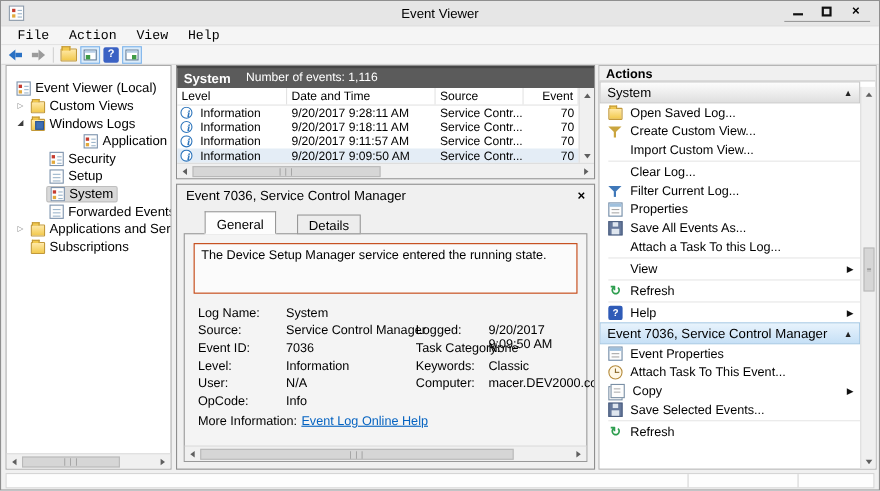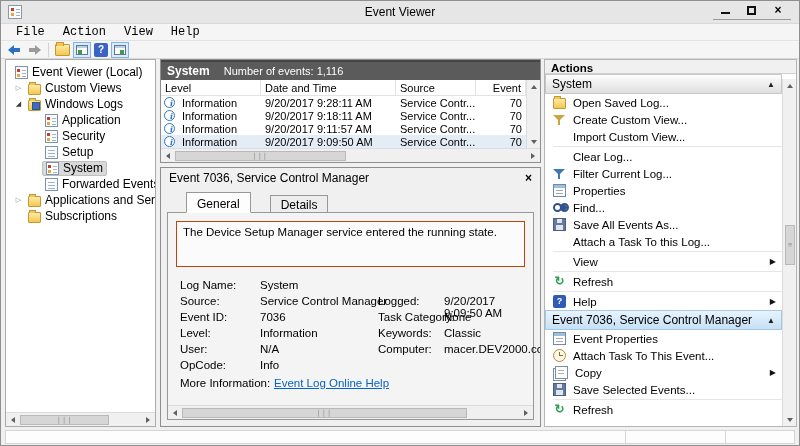--- a/index.html
+++ b/index.html
@@ -161,42 +161,42 @@
     <span class="tb-folder"></span>
     <span class="tb-toggle">
         <span class="tb-win"></span>
       </span>
     <span class="tb-help">?</span>
     <span class="tb-toggle">
         <span class="tb-win tb-win2"></span>
       </span>
   </div>
 
-  <div class="tree" style="padding-top:4px;">
+  <div class="tree" style="padding-top:12px;">
     <div class="t-row" style="padding-left:6px;">
       <span class="t-lblwrap">
           <span class="ico ic-log"></span>
           <span>Event Viewer (Local)</span>
         </span>
     </div>
     <div class="t-row" style="padding-left:6px;">
       <span class="t-exp">▷</span>
       <span class="t-lblwrap">
           <span class="ico ic-folder"></span>
           <span>Custom Views</span>
         </span>
     </div>
     <div class="t-row" style="padding-left:6px;">
       <span class="t-exp open">◢</span>
       <span class="t-lblwrap">
           <span class="ico ic-folder blue"></span>
           <span>Windows Logs</span>
         </span>
     </div>
-    <div class="t-row" style="padding-left:36px;">
+    <div class="t-row" style="padding-left:36px;justify-content:flex-end;">
       <span class="t-lblwrap">
           <span class="ico ic-log"></span>
           <span>Application</span>
         </span>
     </div>
     <div class="t-row" style="padding-left:36px;">
       <span class="t-lblwrap">
           <span class="ico ic-log"></span>
           <span>Security</span>
         </span>
@@ -400,24 +400,20 @@
       </div>
     <div class="a-item">
         <span class="ico ic-filter"></span>
         <span>Filter Current Log...</span>
       </div>
     <div class="a-item">
         <span class="ico ic-props"></span>
         <span>Properties</span>
       </div>
     <div class="a-item">
-        <span class="ico ic-find"></span>
-        <span>Find...</span>
-      </div>
-    <div class="a-item">
         <span class="ico ic-save"></span>
         <span>Save All Events As...</span>
       </div>
     <div class="a-item">
         <span class="a-sp"></span>
         <span>Attach a Task To this Log...</span>
       </div>
     <div class="a-sep"></div>
     <div class="a-item">
         <span class="a-sp"></span>

